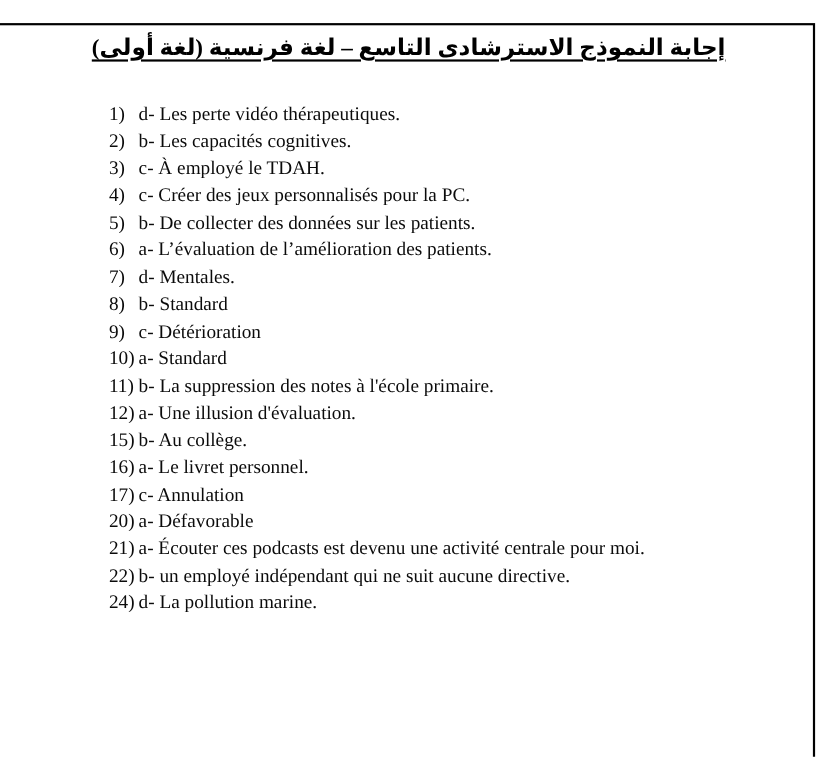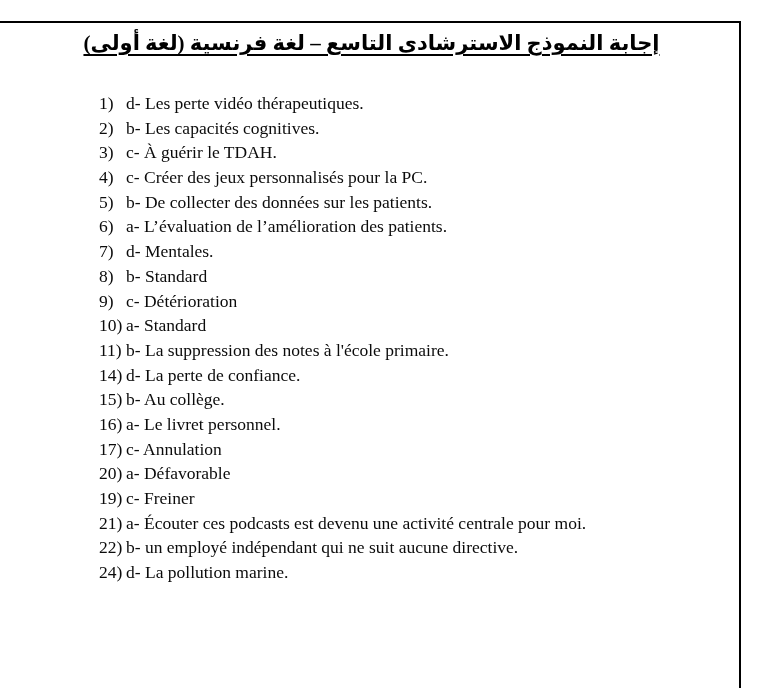--- a/index.html
+++ b/index.html
@@ -76,21 +76,21 @@
     <span class="txt">d- Les perte vidéo thérapeutiques.</span>
   </div>
 
   <div class="row">
     <span class="num">2)</span>
     <span class="txt">b- Les capacités cognitives.</span>
   </div>
 
   <div class="row">
     <span class="num">3)</span>
-    <span class="txt">c- À guérir le TDAH.</span>
+    <span class="txt">c- À employé le TDAH.</span>
   </div>
 
   <div class="row">
     <span class="num">4)</span>
     <span class="txt">c- Créer des jeux personnalisés pour la PC.</span>
   </div>
 
   <div class="row">
     <span class="num">5)</span>
     <span class="txt">b- De collecter des données sur les patients.</span>
@@ -119,26 +119,26 @@
   <div class="row">
     <span class="num">10)</span>
     <span class="txt">a- Standard</span>
   </div>
 
   <div class="row">
     <span class="num">11)</span>
     <span class="txt">b- La suppression des notes à l'école primaire.</span>
   </div>
 
+  <div class="row">
+    <span class="num">12)</span>
+    <span class="txt">a- Une illusion d'évaluation.</span>
+  </div>
 
 
-  <div class="row">
-    <span class="num">14)</span>
-    <span class="txt">d- La perte de confiance.</span>
-  </div>
 
   <div class="row">
     <span class="num">15)</span>
     <span class="txt">b- Au collège.</span>
   </div>
 
   <div class="row">
     <span class="num">16)</span>
     <span class="txt">a- Le livret personnel.</span>
   </div>
@@ -146,24 +146,20 @@
   <div class="row">
     <span class="num">17)</span>
     <span class="txt">c- Annulation</span>
   </div>
 
   <div class="row">
     <span class="num">20)</span>
     <span class="txt">a- Défavorable</span>
   </div>
 
-  <div class="row">
-    <span class="num">19)</span>
-    <span class="txt">c- Freiner</span>
-  </div>
 
 
   <div class="row">
     <span class="num">21)</span>
     <span class="txt">a- Écouter ces podcasts est devenu une activité centrale pour moi.</span>
   </div>
 
   <div class="row">
     <span class="num">22)</span>
     <span class="txt">b- un employé indépendant qui ne suit aucune directive.</span>

